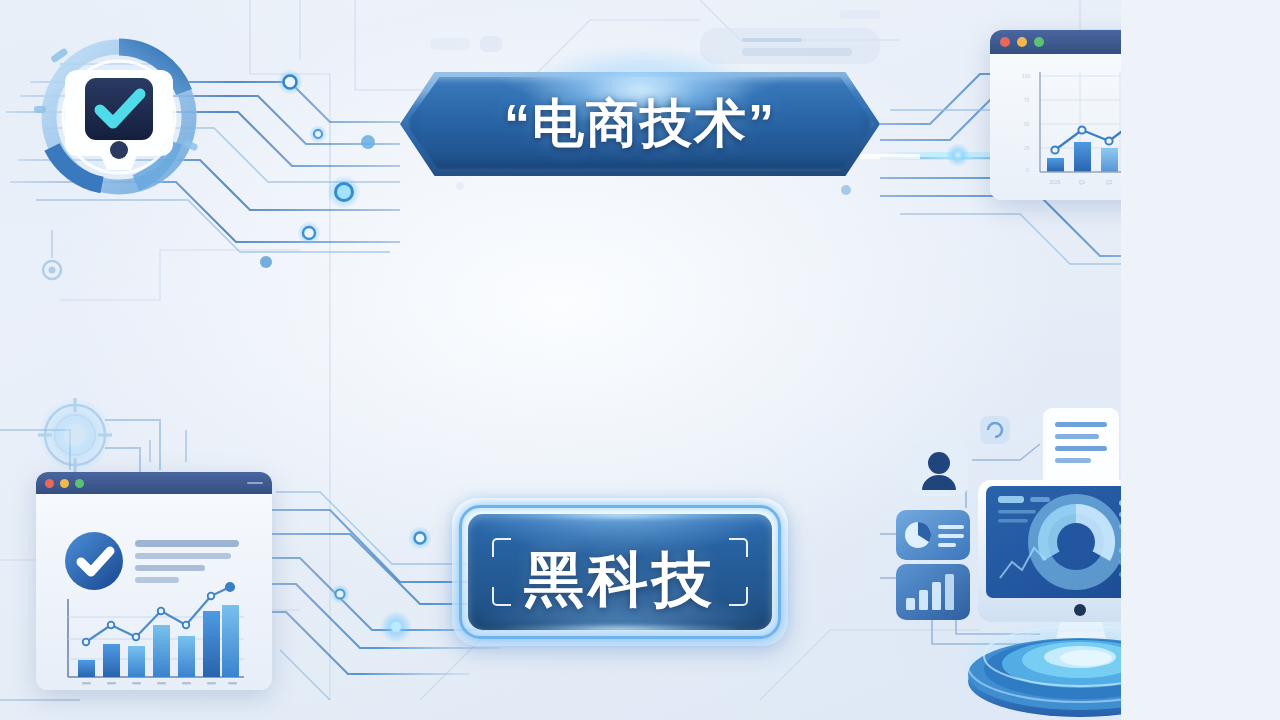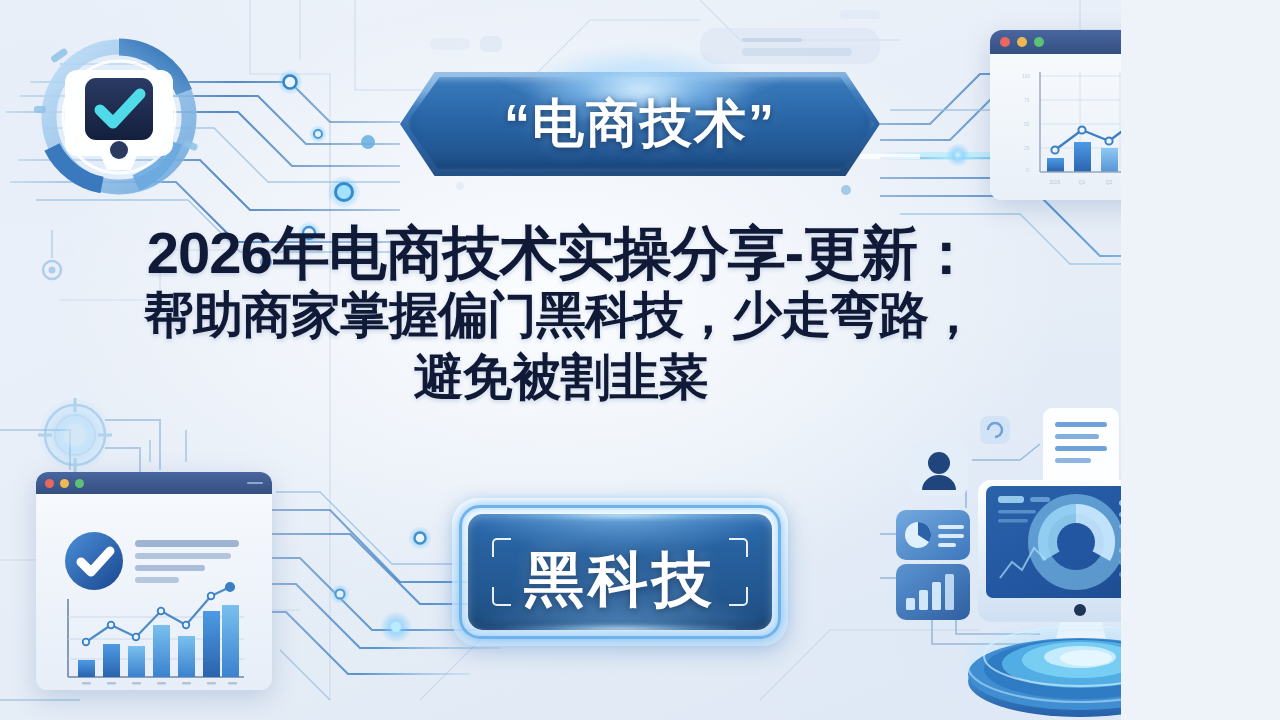--- a/index.html
+++ b/index.html
@@ -613,25 +613,20 @@
     </svg>
   </div>
 
   <div class="hex-wrap">
     <div class="hex"></div>
     <div class="hex-in"></div>
     <div class="hex-glow"></div>
     <div class="hex-text">“电商技术”</div>
   </div>
 
-  <div class="headline">
-    <div class="hl1 nowrap">2026年电商技术实操分享-更新：</div>
-    <div class="hl2 nowrap">帮助商家掌握偏门黑科技，少走弯路，</div>
-    <div class="hl3 nowrap">避免被割韭菜</div>
-  </div>
 
   <div class="cta">
     <div class="cta-outer"></div>
     <div class="cta-ring"></div>
     <div class="cta-body">
       <div class="cta-sheen-t"></div>
       <div class="cta-sheen-b"></div>
       <div class="cta-corner cc-tl"></div>
       <div class="cta-corner cc-tr"></div>
       <div class="cta-corner cc-bl"></div>

